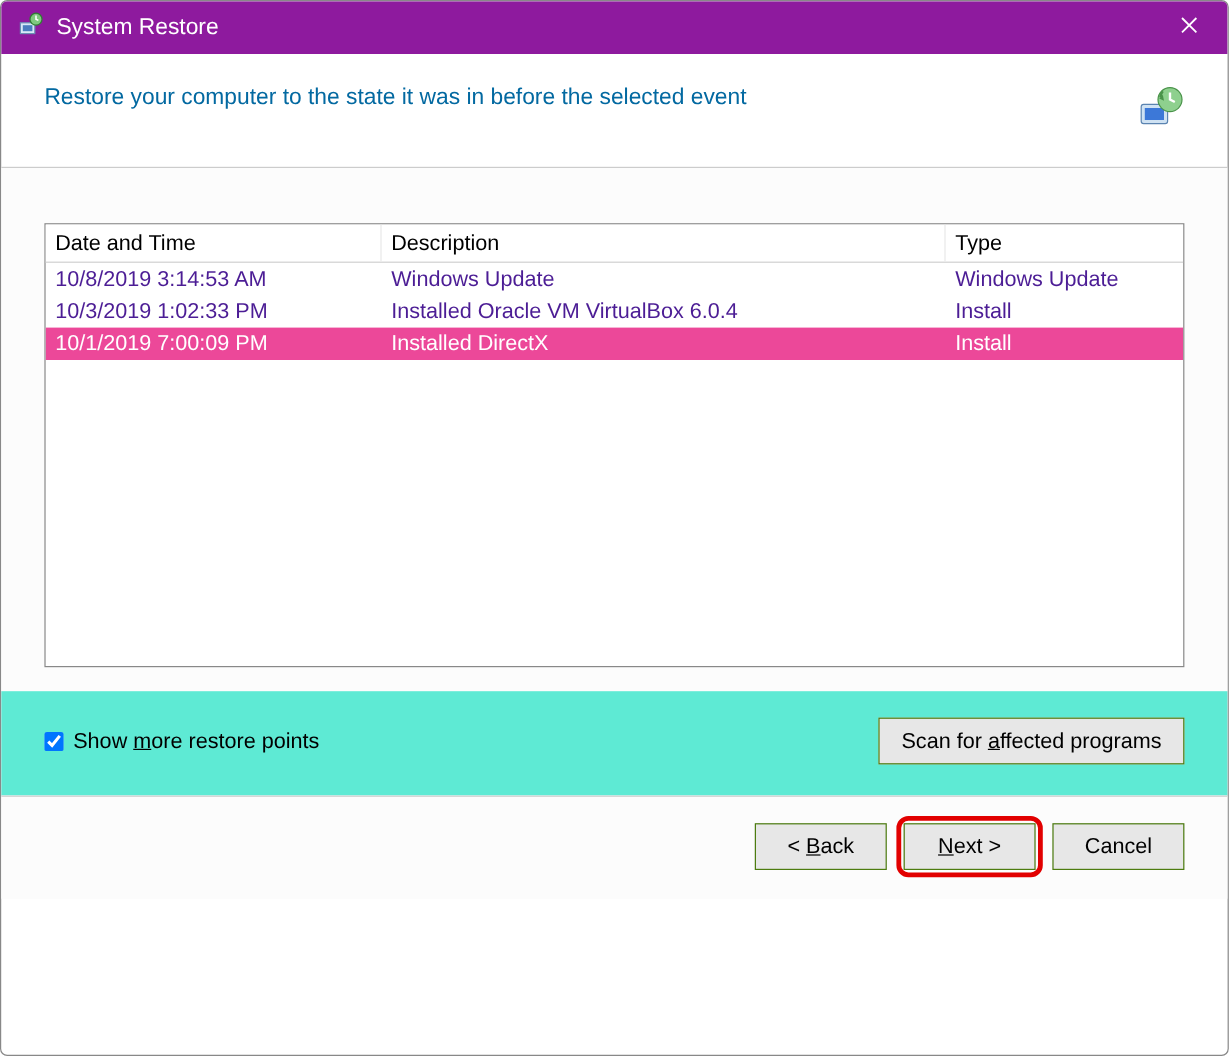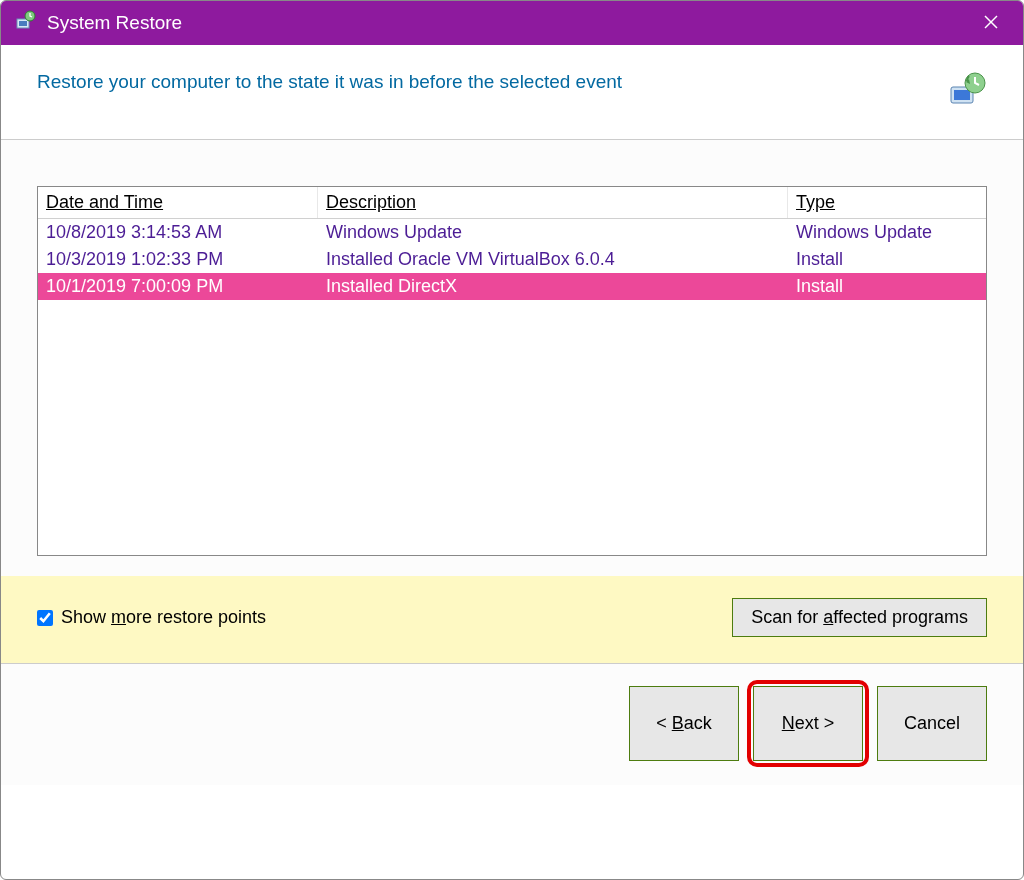--- a/index.html
+++ b/index.html
@@ -64,21 +64,20 @@
     .table-container {
       border: 1px solid #888;
       background: #fff;
       height: 370px;
       overflow: hidden;
     }
     .table-header {
       display: flex;
       border-bottom: 1px solid #d0d0d0;
       background: #fff;
-      text-decoration: underline;
     }
     .table-header .th {
       font-size: 18px;
       color: #000;
       padding: 5px 8px;
       border-right: 1px solid #e8e8e8;
     }
     .col-date {
       width: 280px;
       flex-shrink: 0;
@@ -103,21 +102,21 @@
     }
     .table-row.selected {
       background: #ec4899;
       color: #fff;
     }
     .bottom-controls {
       display: flex;
       justify-content: space-between;
       align-items: center;
       padding: 22px 36px 26px 36px;
-      background: #fef9c3;
+      background: #5eead4;
     }
     .checkbox-wrap {
       display: flex;
       align-items: center;
       gap: 8px;
       font-size: 18px;
     }
     .checkbox-wrap input {
       width: 16px;
       height: 16px;
@@ -133,21 +132,21 @@
     .footer-buttons {
       border-top: 1px solid #ccc;
       padding: 22px 36px 24px 36px;
       display: flex;
       justify-content: flex-end;
       gap: 14px;
       background: #fcfcfc;
     }
     .footer-buttons .btn {
       min-width: 110px;
-      padding: 26px 20px;
+      padding: 8px 20px;
     }
     .highlight-box {
       position: relative;
       display: inline-block;
     }
     .highlight-box::after {
       content: "";
       position: absolute;
       top: -6px;
       left: -6px;

